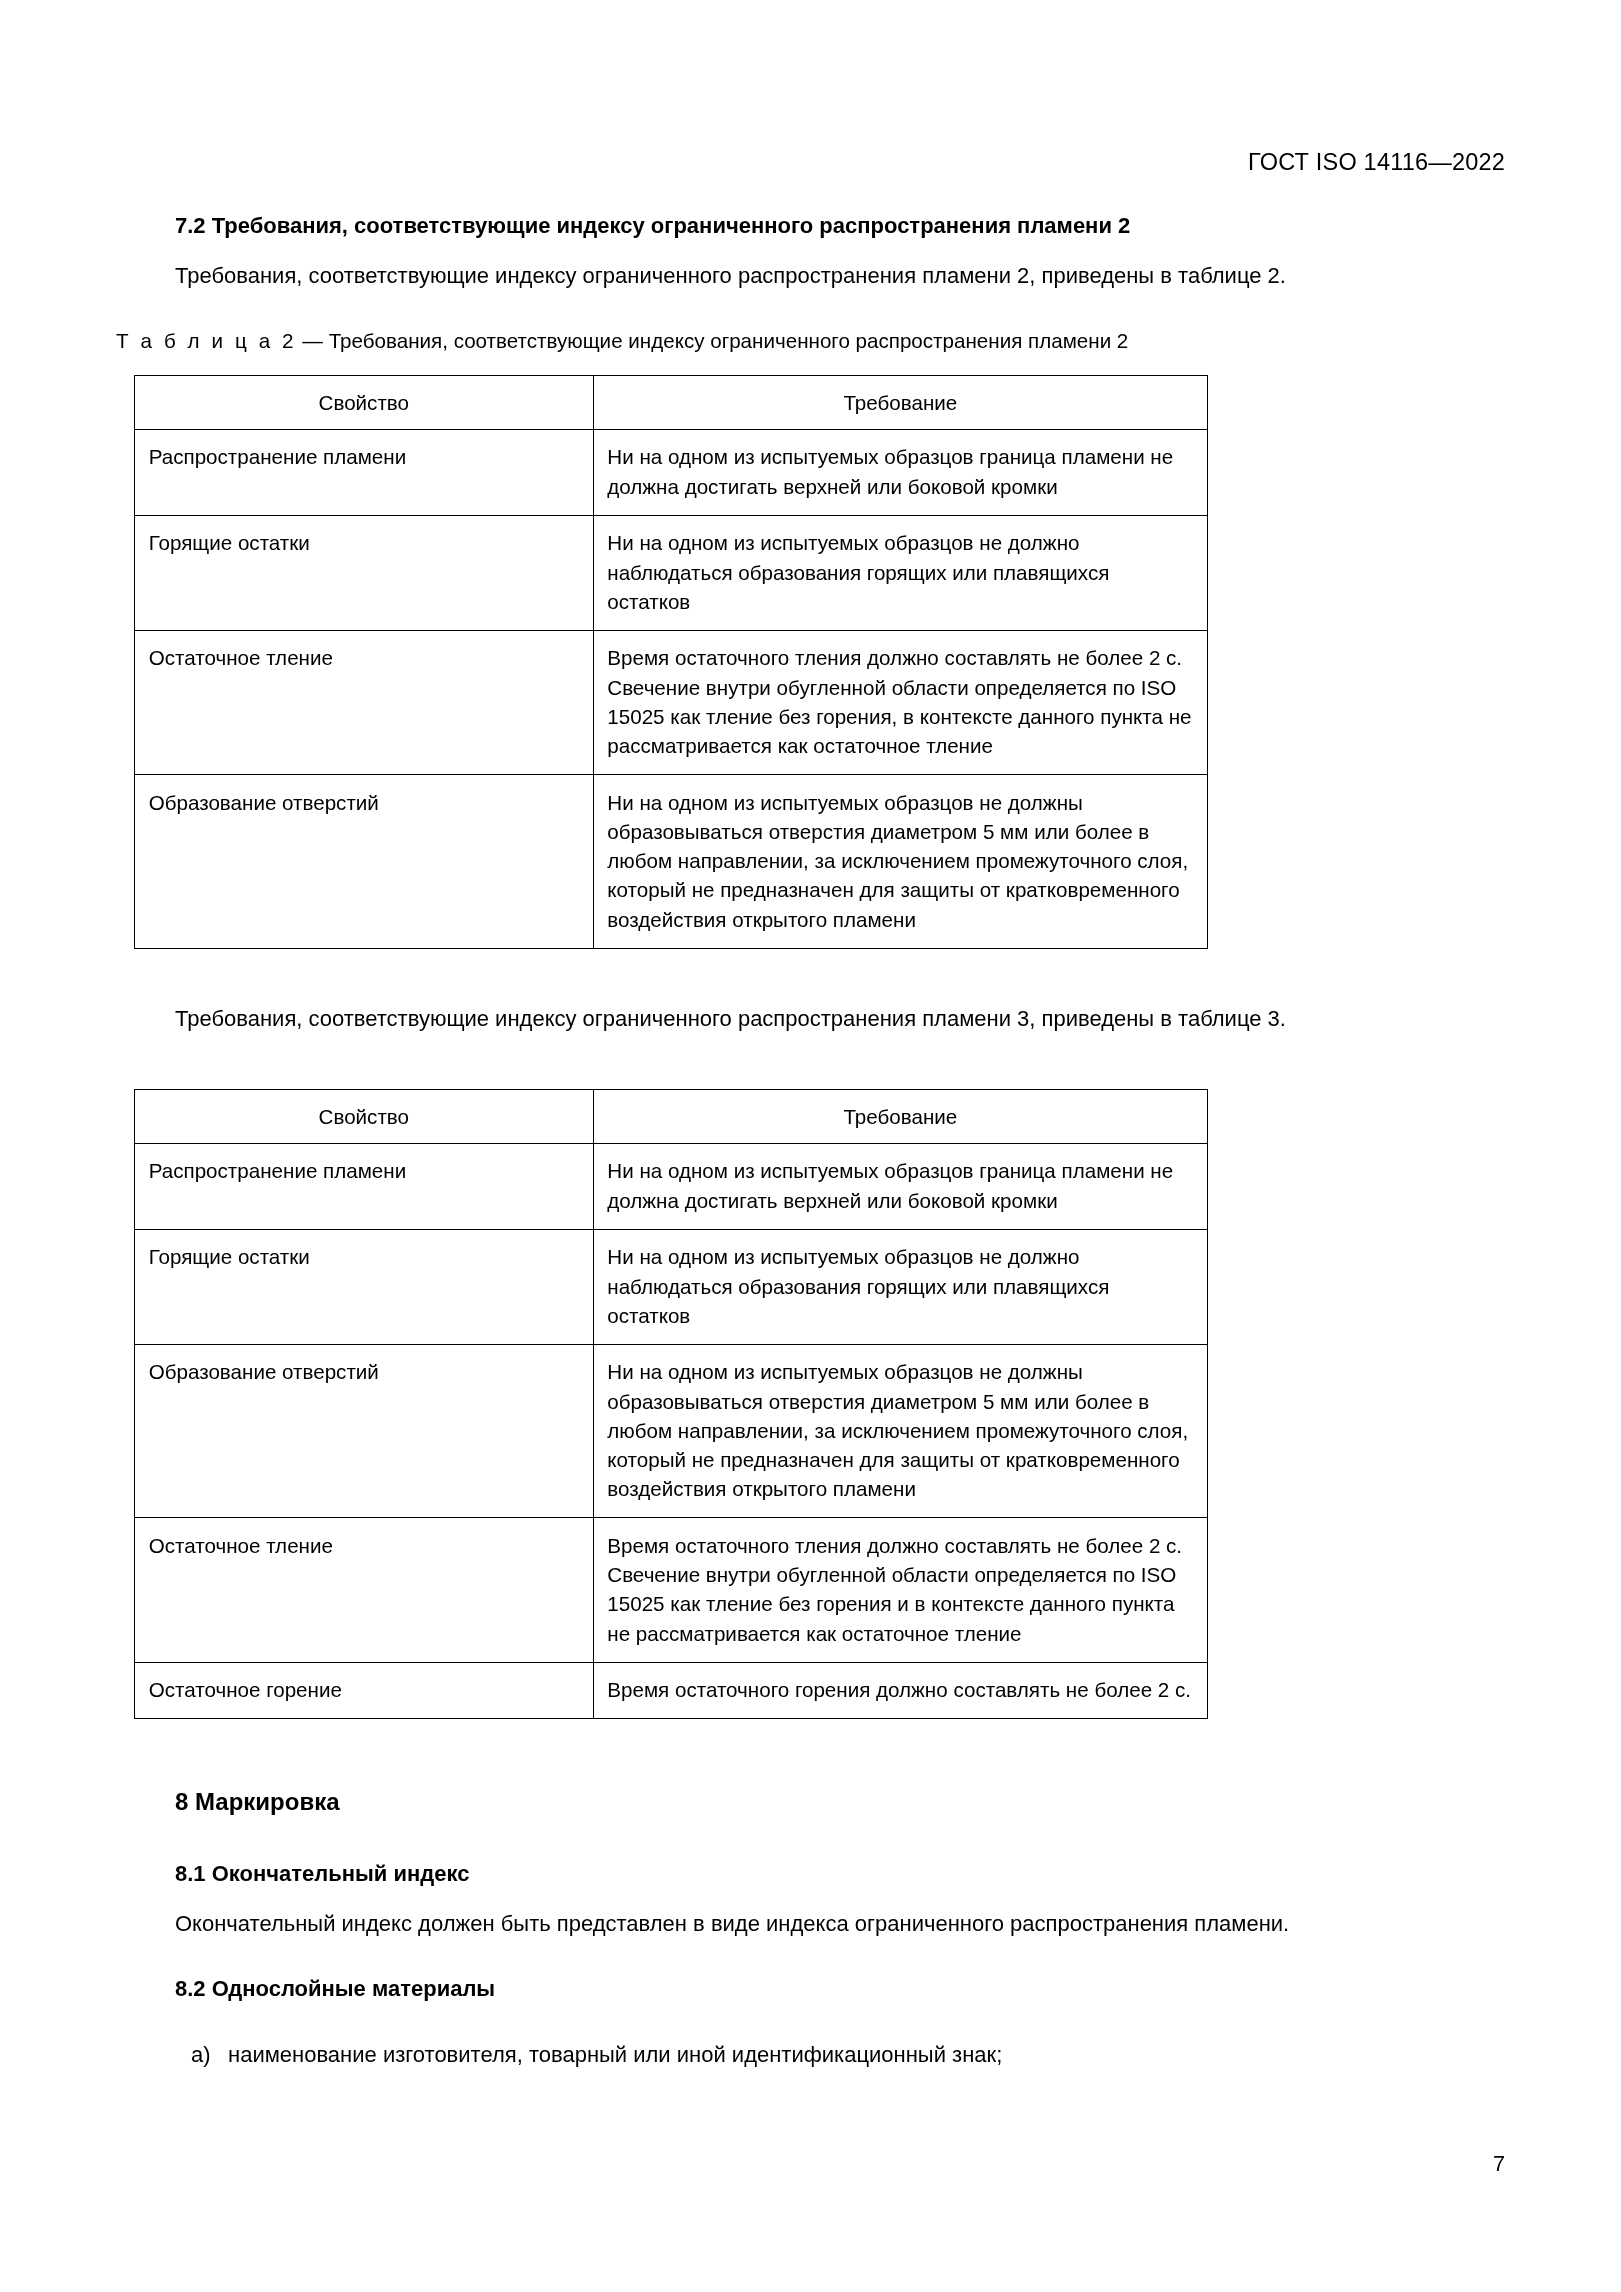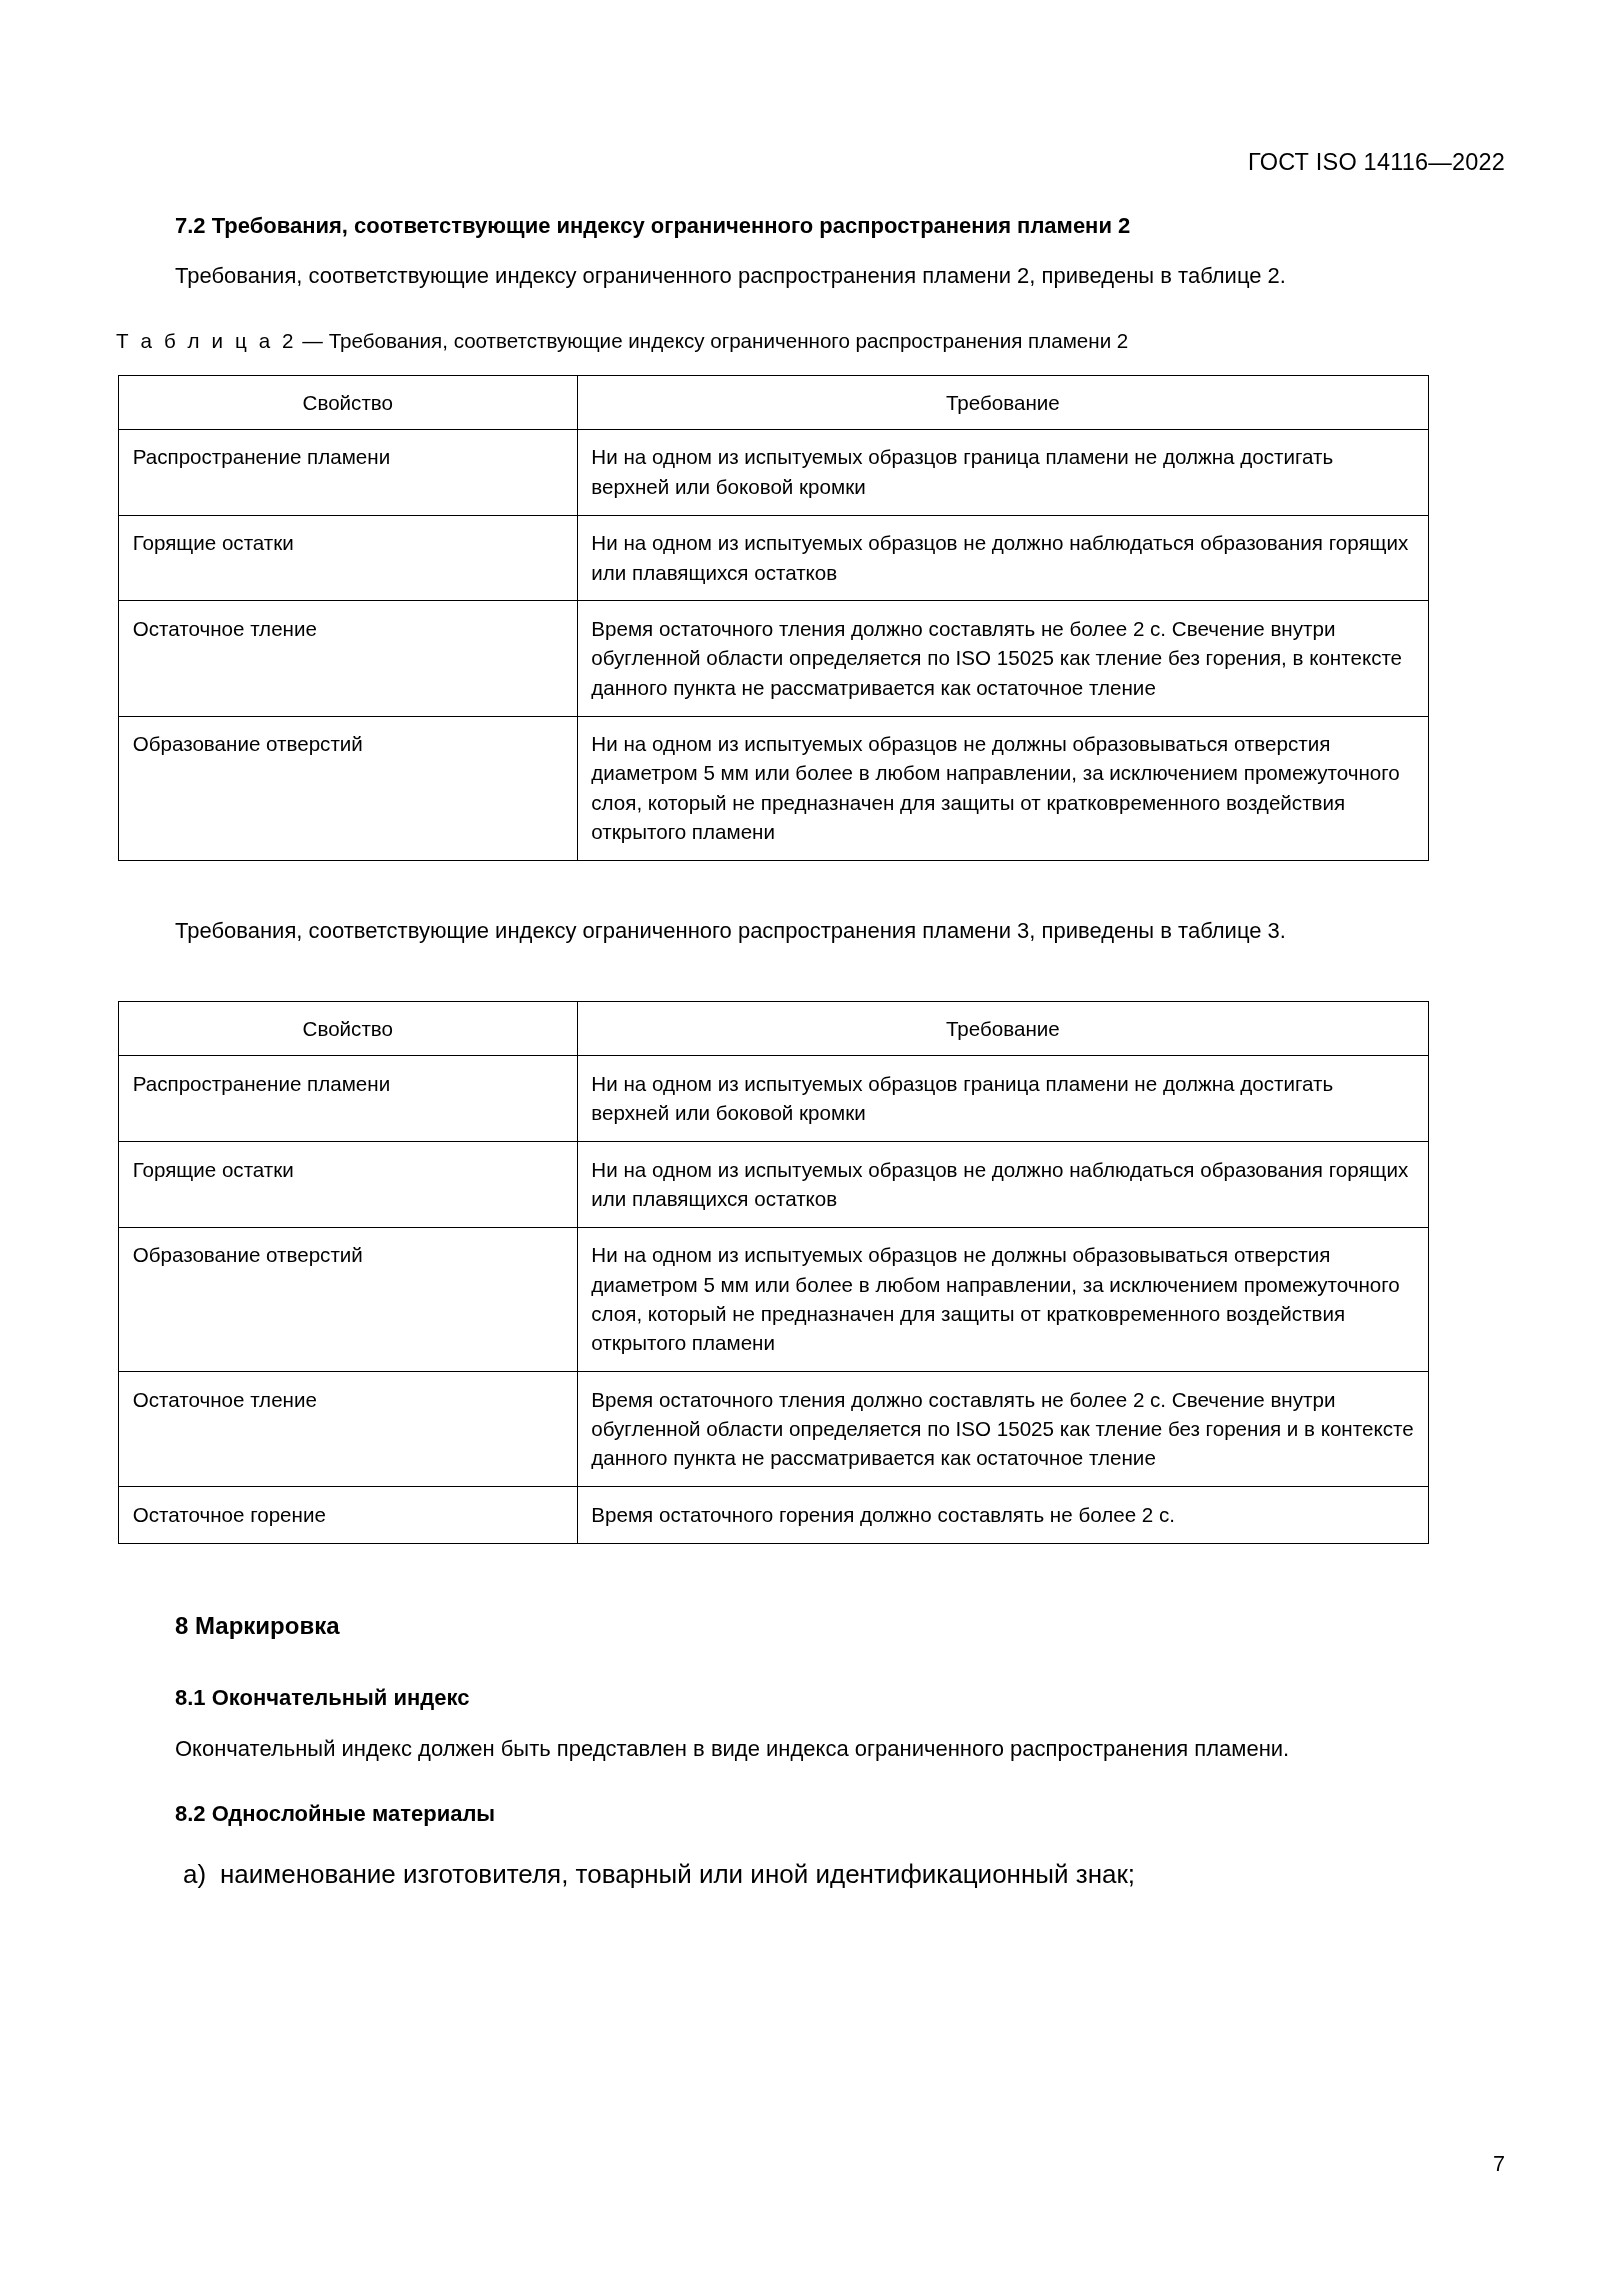--- a/index.html
+++ b/index.html
@@ -56,22 +56,22 @@
   .table-caption {
     font-size: 20.6px;
     line-height: 1.4;
     margin: 0;
   }
   .table-caption .spaced {
     letter-spacing: 3.1px;
   }
   table.doc-table {
     border-collapse: collapse;
-    width: 1311px;
-    margin-left: 2px;
+    width: 1074px;
+    margin-left: 18px;
     table-layout: fixed;
   }
   table.doc-table td {
     border: 1.5px solid #000000;
     vertical-align: top;
     font-size: 20.6px;
     line-height: 1.42;
     padding: 12.7px 13.7px 13.7px 13.7px;
   }
   table.doc-table td.col-prop { width: 438px; }
@@ -79,24 +79,24 @@
     text-align: center;
     padding: 11.8px 9.8px 11.8px 9.8px;
   }
   .h2 {
     font-size: 24px;
     font-weight: bold;
     padding-left: 59px;
     margin: 0;
   }
   .list-item {
-    font-size: 26px;
+    font-size: 22px;
     line-height: 1.42;
     padding-left: 59px;
-    margin: 8px;
+    margin: 16px;
   }
   .list-item .marker {
     display: inline-block;
     width: 37px;
   }
   .page-number {
     position: absolute;
     right: 116px;
     bottom: 116px;
     font-size: 21.6px;

